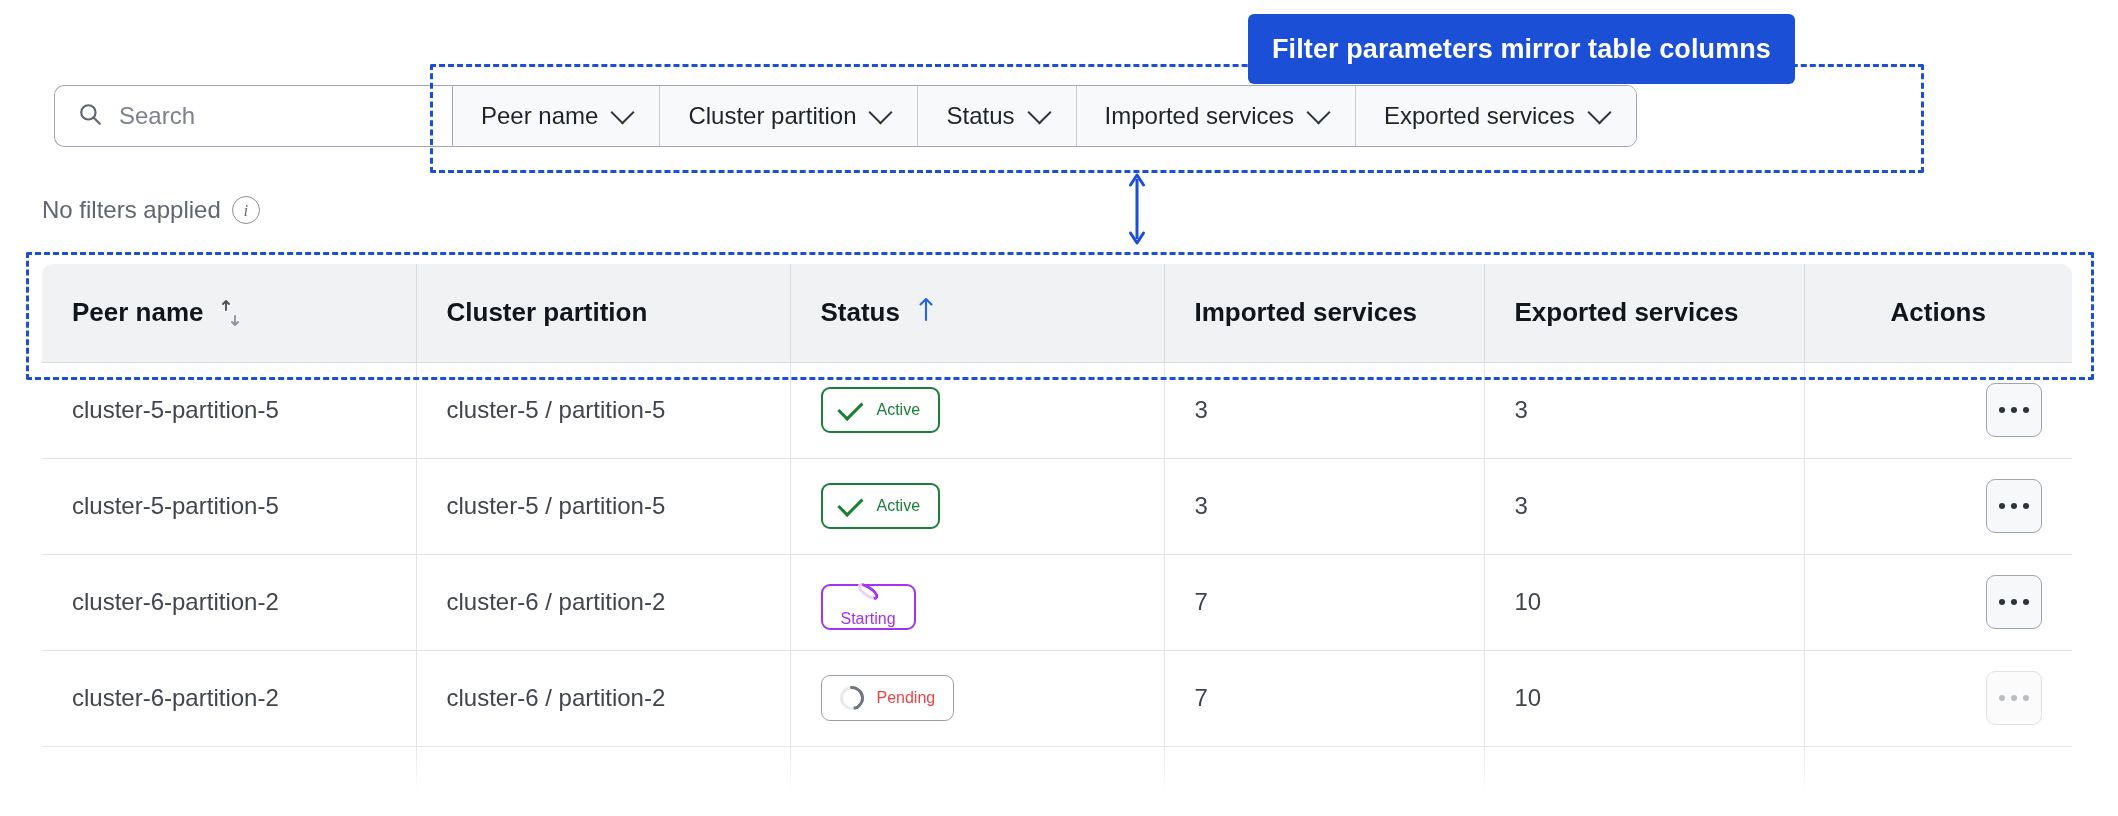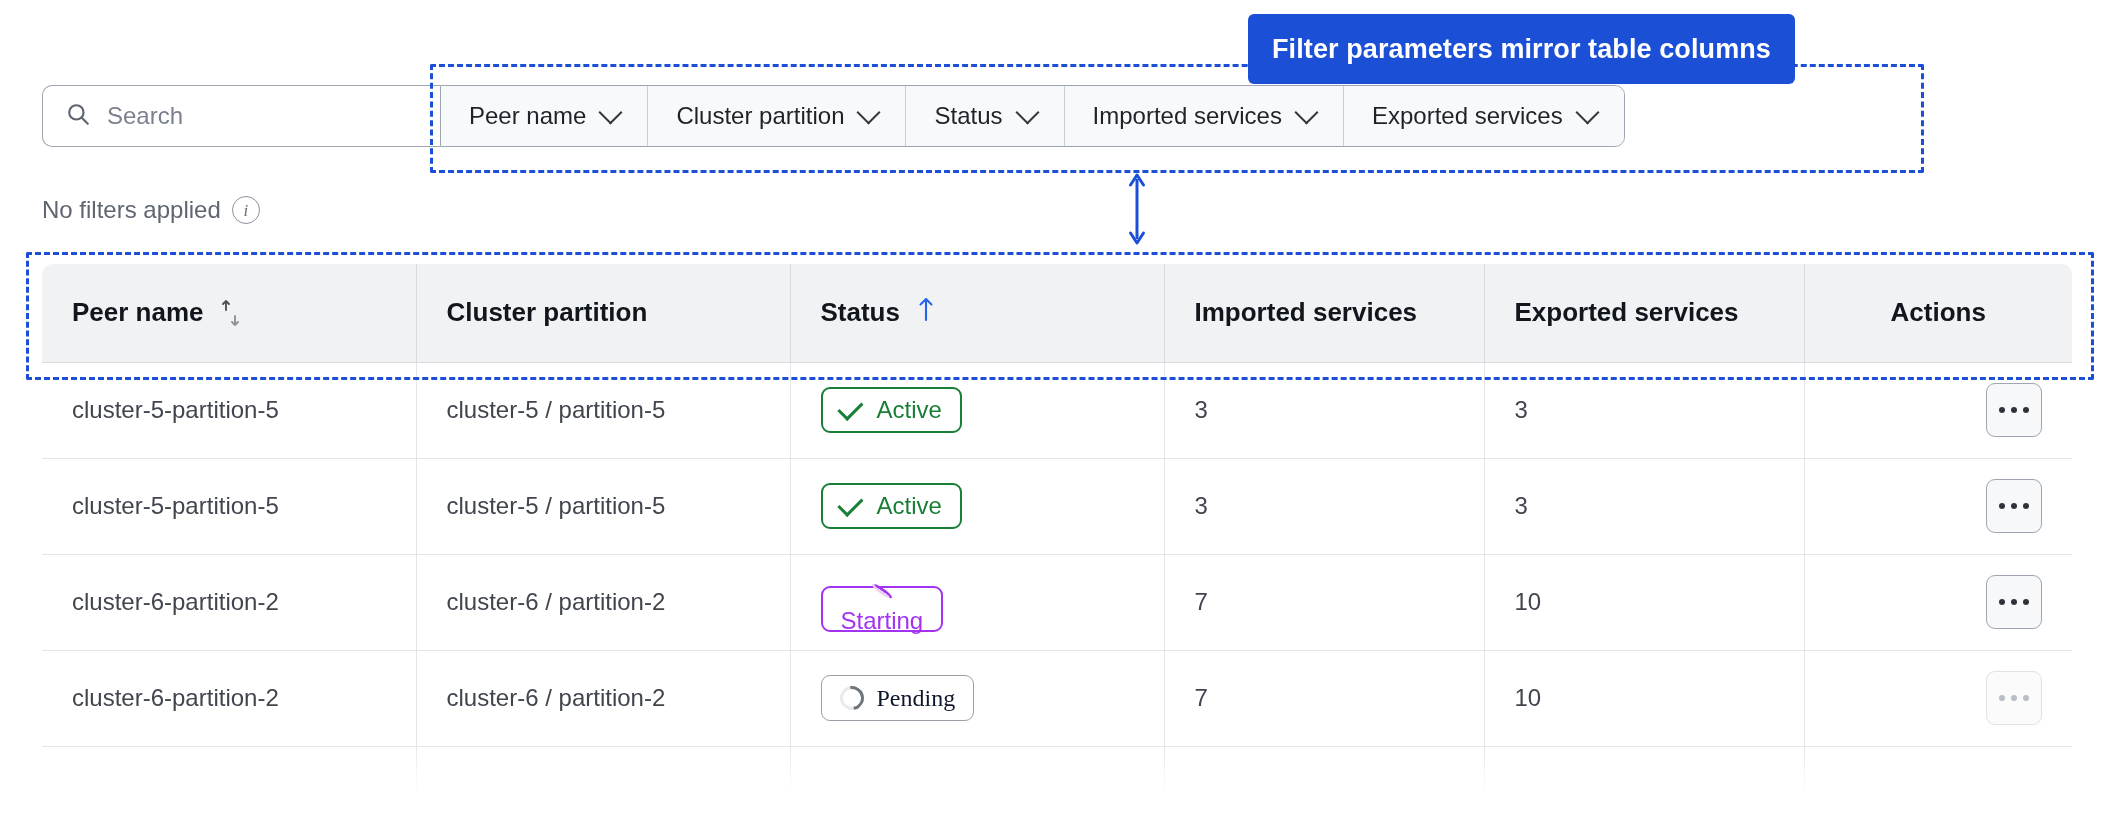--- a/index.html
+++ b/index.html
@@ -81,20 +81,21 @@
     width: 398px;
     box-sizing: border-box;
     display: flex;
     align-items: center;
     gap: 16px;
     padding: 0 22px;
     background: #ffffff;
     border: 1.6px solid #9fa6b2;
     border-right: none;
     border-radius: 10px 0 0 10px;
+    margin-left: 12px;
   }
   .search-placeholder {
     color: #7b818e;
     font-size: 24px;
   }
 
   .filter-pills {
     display: flex;
     align-items: stretch;
     background: #f8f9fa;
@@ -221,27 +222,27 @@
   col.c-act     { width: 268px; }
 
   
   .badge {
     display: inline-flex;
     align-items: center;
     gap: 13px;
     height: 46px;
     padding: 0 18px;
     border-radius: 9px;
-    font-size: 24px;
+    font-size: 16px;
     box-sizing: border-box;
     background: #ffffff;
   }
   .badge.active  { border: 2px solid #1a7f37; color: #1a7f37; }
   .badge.starting{ border: 2px solid #a333f0; color: #a333f0; flex-direction: column; }
-  .badge.pending { border: 1.8px solid #9aa0a8; color: #0f172a; font-family: Liberation Serif, serif; }
+  .badge.pending { border: 1.8px solid #9aa0a8; color: #ef4444; }
 
   .check {
     display: inline-block;
     width: 20px;
     height: 11px;
     border-left: 3px solid #1a7f37;
     border-bottom: 3px solid #1a7f37;
     transform: rotate(-45deg) translateY(-3px);
   }
   .spinner {

